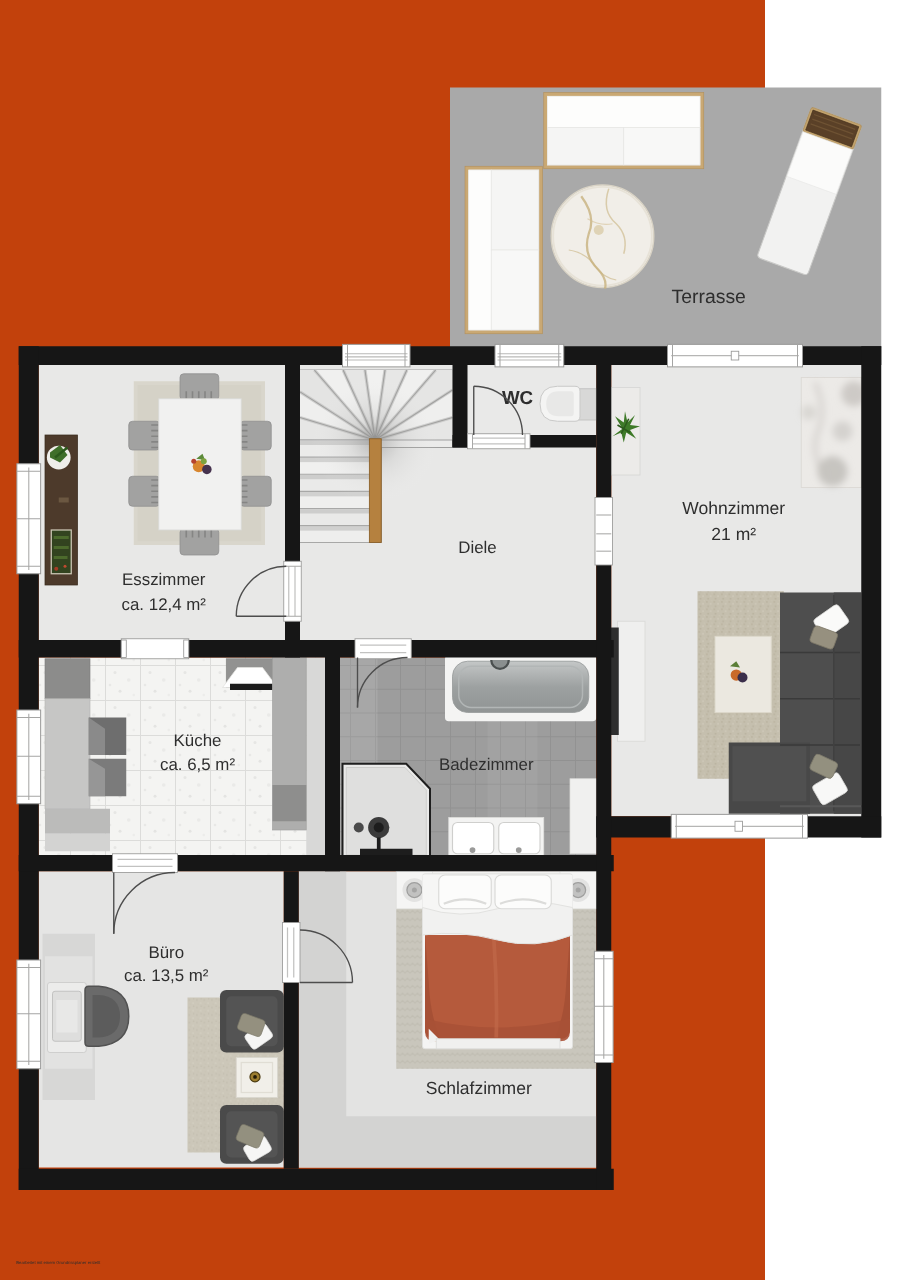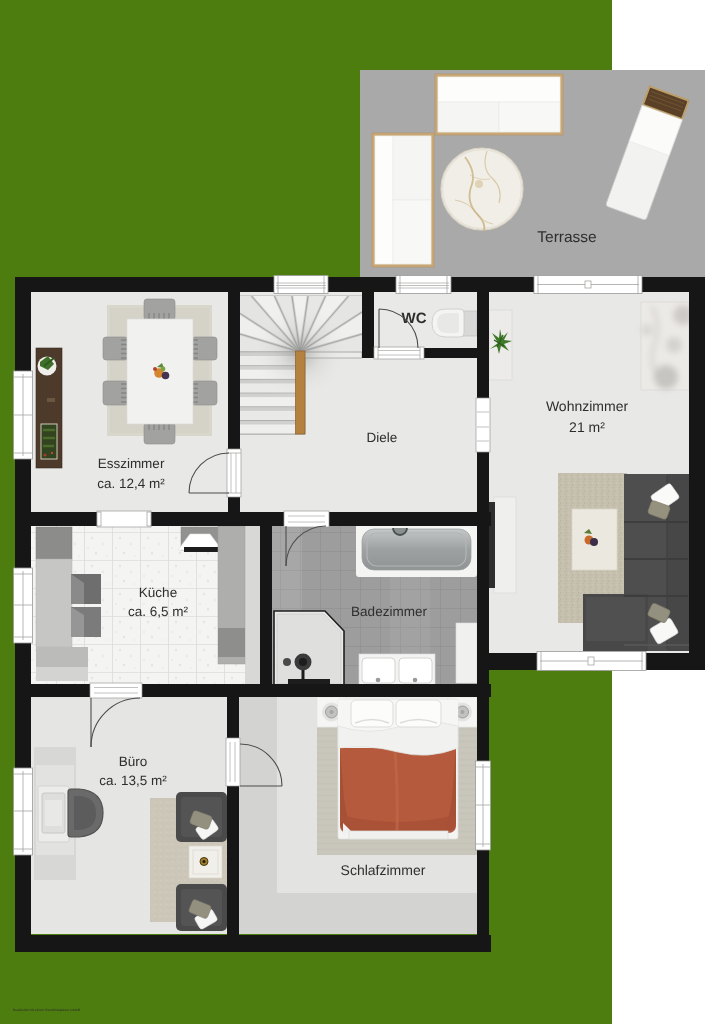--- a/index.html
+++ b/index.html
@@ -1,16 +1,16 @@
 <!DOCTYPE html>
 <html><head>
 <meta charset="utf-8">
 <style>
 html,body{margin:0;padding:0;background:#ffffff;}
-#plan{filter:blur(0px);position:relative;width:612px;height:1024px;background:#4d7c0f;font-family:"Liberation Sans",sans-serif;}
+#plan{filter:blur(0px);position:relative;width:612px;height:1024px;background:#c2410c;font-family:"Liberation Sans",sans-serif;}
 svg{position:absolute;left:0;top:0;}
 text{font-family:"Liberation Sans",sans-serif;fill:#2e2e2e;opacity:0.999;}
 *{-webkit-font-smoothing:antialiased;text-rendering:geometricPrecision;}
 </style>
 </head>
 <body>
 <div id="plan">
 <svg width="724" height="1024" viewBox="0 0 724 1024">
 <defs>
 <linearGradient id="tubg" x1="0" y1="0" x2="0" y2="1">

